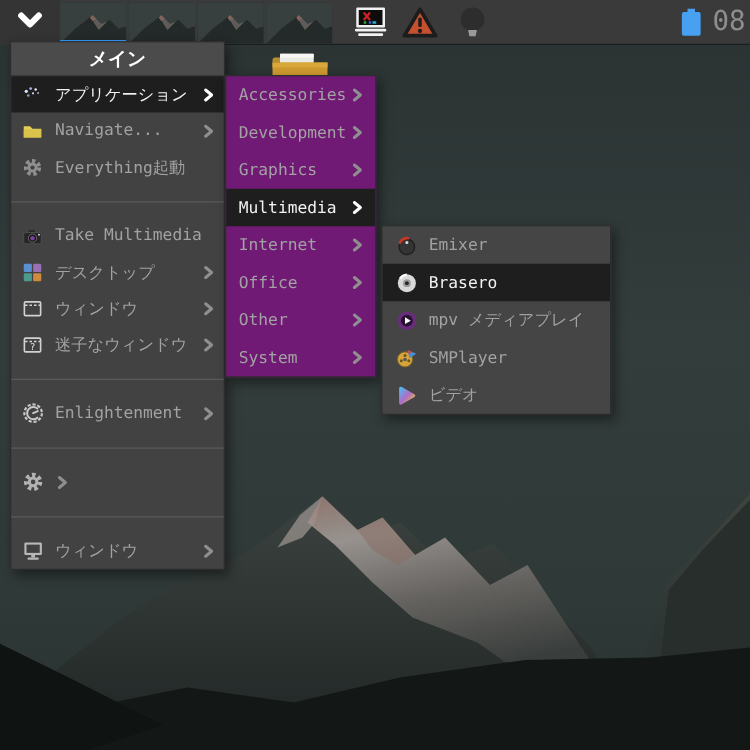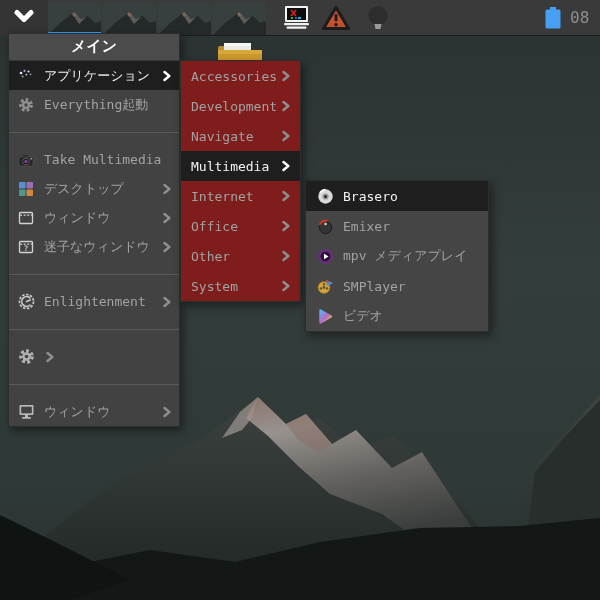--- a/index.html
+++ b/index.html
@@ -14,30 +14,30 @@
              display:flex;align-items:center;justify-content:center;}
   #pager{position:absolute;left:48px;top:2px;height:33px;display:flex;}
   .thumb{position:relative;width:53px;height:33px;margin-right:2px;overflow:hidden;background:#313a39;}
   .thumb .bar{position:absolute;left:0;bottom:0;width:100%;height:3px;}
   .tray{position:absolute;top:0;height:36px;display:flex;align-items:center;justify-content:center;}
   #icon-xkill{left:281px;width:30px;}
   #icon-warning{left:320px;width:32px;}
   #icon-bulb{left:364px;width:28px;}
   #icon-battery{left:542px;width:22px;}
   #clock{position:absolute;left:570px;top:0;width:30px;height:36px;line-height:36px;overflow:hidden;
-         font-size:16px;color:#8e8e8e;}
+         font-size:22px;color:#8e8e8e;}
 
   
   .menu{position:absolute;background:#424242;border:1px solid #2d2d2d;
         box-shadow:3px 4px 9px rgba(0,0,0,.45);z-index:5;}
   #main-menu{left:8px;top:33px;width:172px;}
-  #apps-menu{left:180px;top:60px;width:121px;background:#7f1d1d;}
+  #apps-menu{left:180px;top:60px;width:121px;background:#701a75;}
   #mm-menu{left:305px;top:180px;width:184px;background:#454545;}
   .menu-header{height:27px;line-height:27px;text-align:center;background:#4b4b4b;color:#ffffff;
-               font-family:Liberation Mono, monospace;font-weight:bold;font-size:15px;
+               font-family:Liberation Sans, sans-serif;font-weight:bold;font-size:15px;
                border-bottom:1px solid #383838;}
   .row{display:flex;align-items:center;height:29px;padding:0 8px;color:#a2a2a2;
        font-size:13px;white-space:pre;cursor:default;}
   #apps-menu .row,#mm-menu .row{height:30px;padding:0 10px;}
   .row.hl{background:#1e1e1e;color:#f2f2f2;}
   .mi{width:18px;height:18px;margin-right:9px;flex:none;display:flex;align-items:center;justify-content:center;}
   .lbl{flex:1;overflow:hidden;}
   .arr{width:10px;flex:none;display:flex;justify-content:flex-end;color:#8f8f8f;}
   .row.hl .arr{color:#ffffff;}
   .sep{height:26px;display:flex;align-items:center;}
@@ -167,20 +167,26 @@
               <circle cx="3" cy="5" r="1.3" fill="#dfe6ff"></circle>
               <circle cx="6.5" cy="2.8" r="1.1" fill="#9fb4e8"></circle>
               <circle cx="10.5" cy="3.6" r="1" fill="#e8e8e8"></circle>
               <circle cx="4.6" cy="8.4" r="1" fill="#8fa0b8"></circle>
               <circle cx="8.4" cy="6.6" r="0.9" fill="#c8d2e8"></circle>
               <circle cx="12.5" cy="6.4" r="0.8" fill="#aab4c8"></circle>
             </svg></span><span class="lbl">アプリケーション</span><span class="arr"><svg width="8" height="12" viewBox="0 0 8 12">
               <path d="M1.5,2 L6.3,6 L1.5,10" fill="none" stroke="currentColor" stroke-width="2.4" stroke-linecap="round" stroke-linejoin="round"></path>
             </svg></span></div>
         <div class="row"><span class="mi"><svg width="16" height="16" viewBox="0 0 16 16">
+              <path d="M1,4 L6,4 L8,6 L15,6 L15,13 L1,13 Z" fill="#e3cd55"></path>
+              <rect x="1" y="6.5" width="14" height="6.5" fill="#d8c24b"></rect>
+            </svg></span><span class="lbl">Navigate...</span><span class="arr"><svg width="8" height="12" viewBox="0 0 8 12">
+              <path d="M1.5,2 L6.3,6 L1.5,10" fill="none" stroke="currentColor" stroke-width="2.4" stroke-linecap="round" stroke-linejoin="round"></path>
+            </svg></span></div>
+        <div class="row"><span class="mi"><svg width="16" height="16" viewBox="0 0 16 16">
               <circle cx="8" cy="8" r="5.2" fill="none" stroke="#8f8f8f" stroke-width="3.4" stroke-dasharray="2.6 2.1"></circle>
               <circle cx="8" cy="8" r="4" fill="#8f8f8f"></circle>
               <circle cx="8" cy="8" r="1.7" fill="#424242"></circle>
             </svg></span><span class="lbl">Everything起動</span><span class="arr"></span></div>
         <div class="sep">
           <i></i>
         </div>
         <div class="row"><span class="mi"><svg width="16" height="16" viewBox="0 0 16 16">
               <rect x="5" y="3" width="5" height="3" fill="#2a2a2a"></rect>
               <rect x="1" y="5" width="14" height="9" rx="1.5" fill="#262626" stroke="#555" stroke-width="0.6"></rect>
@@ -243,21 +249,21 @@
   </div>
 
   <div class="menu" id="apps-menu">
     <div>
         <div class="row"><span class="lbl">Accessories</span><span class="arr"><svg width="8" height="12" viewBox="0 0 8 12">
               <path d="M1.5,2 L6.3,6 L1.5,10" fill="none" stroke="currentColor" stroke-width="2.4" stroke-linecap="round" stroke-linejoin="round"></path>
             </svg></span></div>
         <div class="row"><span class="lbl">Development</span><span class="arr"><svg width="8" height="12" viewBox="0 0 8 12">
               <path d="M1.5,2 L6.3,6 L1.5,10" fill="none" stroke="currentColor" stroke-width="2.4" stroke-linecap="round" stroke-linejoin="round"></path>
             </svg></span></div>
-        <div class="row"><span class="lbl">Navigate</span><span class="arr"><svg width="8" height="12" viewBox="0 0 8 12">
+        <div class="row"><span class="lbl">Graphics</span><span class="arr"><svg width="8" height="12" viewBox="0 0 8 12">
               <path d="M1.5,2 L6.3,6 L1.5,10" fill="none" stroke="currentColor" stroke-width="2.4" stroke-linecap="round" stroke-linejoin="round"></path>
             </svg></span></div>
         <div class="row hl"><span class="lbl">Multimedia</span><span class="arr"><svg width="8" height="12" viewBox="0 0 8 12">
               <path d="M1.5,2 L6.3,6 L1.5,10" fill="none" stroke="currentColor" stroke-width="2.4" stroke-linecap="round" stroke-linejoin="round"></path>
             </svg></span></div>
         <div class="row"><span class="lbl">Internet</span><span class="arr"><svg width="8" height="12" viewBox="0 0 8 12">
               <path d="M1.5,2 L6.3,6 L1.5,10" fill="none" stroke="currentColor" stroke-width="2.4" stroke-linecap="round" stroke-linejoin="round"></path>
             </svg></span></div>
         <div class="row"><span class="lbl">Office</span><span class="arr"><svg width="8" height="12" viewBox="0 0 8 12">
               <path d="M1.5,2 L6.3,6 L1.5,10" fill="none" stroke="currentColor" stroke-width="2.4" stroke-linecap="round" stroke-linejoin="round"></path>
@@ -266,31 +272,31 @@
               <path d="M1.5,2 L6.3,6 L1.5,10" fill="none" stroke="currentColor" stroke-width="2.4" stroke-linecap="round" stroke-linejoin="round"></path>
             </svg></span></div>
         <div class="row"><span class="lbl">System</span><span class="arr"><svg width="8" height="12" viewBox="0 0 8 12">
               <path d="M1.5,2 L6.3,6 L1.5,10" fill="none" stroke="currentColor" stroke-width="2.4" stroke-linecap="round" stroke-linejoin="round"></path>
             </svg></span></div>
       </div>
   </div>
 
   <div class="menu" id="mm-menu">
     <div>
+        <div class="row"><span class="mi"><svg width="17" height="17" viewBox="0 0 17 17">
+              <circle cx="8.5" cy="9.5" r="6.2" fill="#343434" stroke="#1c1c1c" stroke-width="1"></circle>
+              <path d="M3,6 A7,7 0 0 1 9.5,2.6" stroke="#c43826" stroke-width="2.2" fill="none" stroke-linecap="round"></path>
+              <circle cx="8.5" cy="6" r="1.2" fill="#dddddd"></circle>
+            </svg></span><span class="lbl">Emixer</span><span class="arr"></span></div>
         <div class="row hl"><span class="mi"><svg width="17" height="17" viewBox="0 0 17 17">
               <circle cx="8.5" cy="8.5" r="7.2" fill="#d9d9d9"></circle>
               <path d="M3,5 A7 7 0 0 1 8.5,1.8" stroke="#f8f8f8" stroke-width="2" fill="none"></path>
               <circle cx="8.5" cy="8.5" r="3.1" fill="#9a9a9a"></circle>
               <circle cx="8.5" cy="8.5" r="1.5" fill="#262626"></circle>
             </svg></span><span class="lbl">Brasero</span><span class="arr"></span></div>
-        <div class="row"><span class="mi"><svg width="17" height="17" viewBox="0 0 17 17">
-              <circle cx="8.5" cy="9.5" r="6.2" fill="#343434" stroke="#1c1c1c" stroke-width="1"></circle>
-              <path d="M3,6 A7,7 0 0 1 9.5,2.6" stroke="#c43826" stroke-width="2.2" fill="none" stroke-linecap="round"></path>
-              <circle cx="8.5" cy="6" r="1.2" fill="#dddddd"></circle>
-            </svg></span><span class="lbl">Emixer</span><span class="arr"></span></div>
         <div class="row"><span class="mi"><svg width="17" height="17" viewBox="0 0 17 17">
               <circle cx="8.5" cy="8.5" r="7.4" fill="#6a2d7e"></circle>
               <circle cx="8.5" cy="8.5" r="4.8" fill="#2a1231"></circle>
               <path d="M7,5.8 L11.6,8.5 L7,11.2 Z" fill="#ffffff"></path>
             </svg></span><span class="lbl">mpv メディアプレイヤー</span><span class="arr"></span></div>
         <div class="row"><span class="mi"><svg width="17" height="17" viewBox="0 0 17 17">
               <circle cx="7" cy="9.5" r="6" fill="#d4a53c" stroke="#8a6a20" stroke-width="0.8"></circle>
               <circle cx="7" cy="9.5" r="1.4" fill="#555555"></circle>
               <circle cx="7" cy="6.3" r="1.2" fill="#6a5518"></circle>
               <circle cx="4" cy="10.5" r="1.2" fill="#6a5518"></circle>

